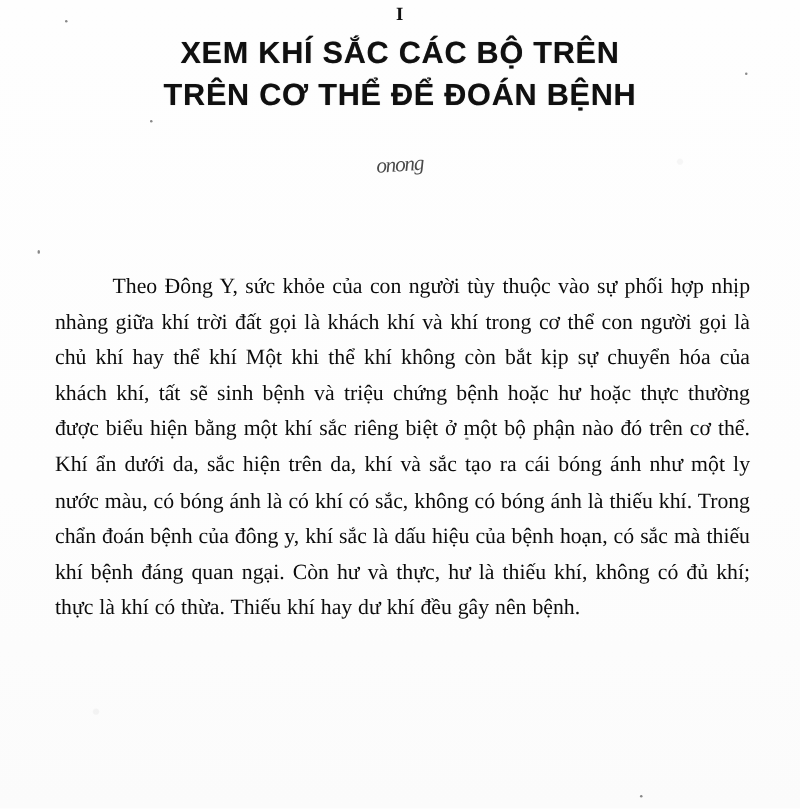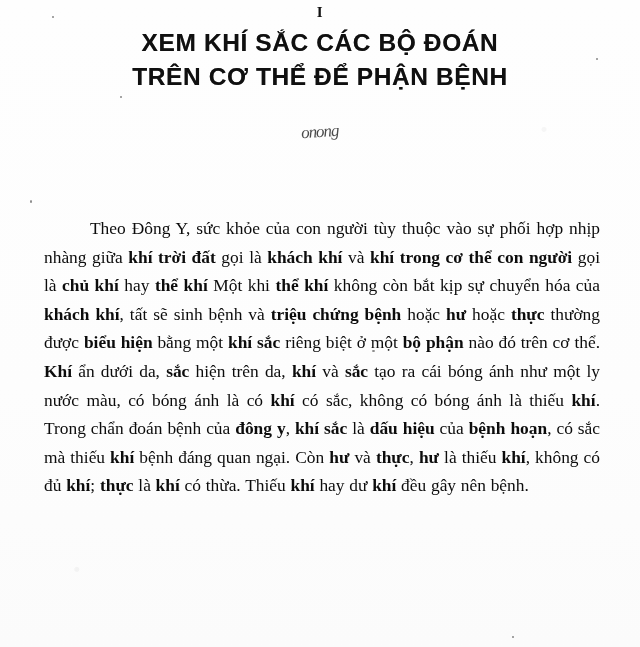--- a/index.html
+++ b/index.html
@@ -92,21 +92,21 @@
     text-align: justify;
     text-justify: inter-word;
     color: #0c0c0c;
     word-spacing: 0.4px;
   }
   .body-text .indent {
     display: inline-block;
     width: 46px;
   }
   .body-text b {
-    font-weight: bold;
+    font-weight: normal;
   }
   
   .speck {
     position: absolute;
     background: rgba(20,20,20,0.5);
     border-radius: 50%;
   }
   .s1 { width: 2px; height: 2px; top: 58px; left: 596px; }
   .s2 { width: 2px; height: 2px; top: 16px; left: 52px; }
   .s3 { width: 3px; height: 2px; top: 350px; left: 372px; }
@@ -115,22 +115,22 @@
   .s6 { width: 2px; height: 2px; top: 96px; left: 120px; }
 </style>
 </head>
 <body>
 
 <div class="page">
 
   <div class="chapter-num">I</div>
 
   <div class="title-block">
-    <div class="title-line">XEM KHÍ SẮC CÁC BỘ ĐOÁN</div>
-    <div class="title-line">TRÊN CƠ THỂ ĐỂ PHẬN BỆNH</div>
+    <div class="title-line">XEM KHÍ SẮC CÁC BỘ TRÊN</div>
+    <div class="title-line">TRÊN CƠ THỂ ĐỂ ĐOÁN BỆNH</div>
   </div>
 
   <div class="ornament-wrap">
     <div class="squiggle">onong</div>
   </div>
 
   <div class="body-text">
     <span class="indent"></span><span id="para-content"><span>Theo Đông Y, sức khỏe của con người tùy thuộc vào sự phối hợp nhịp nhàng giữa </span><b>khí trời đất</b><span> gọi là </span><b>khách khí</b><span> và </span><b>khí trong cơ thể con người</b><span> gọi là </span><b>chủ khí</b><span> hay </span><b>thể khí</b><span> Một khi </span><b>thể khí</b><span> không còn bắt kịp sự chuyển hóa của </span><b>khách khí</b><span>, tất sẽ sinh bệnh và </span><b>triệu chứng bệnh</b><span> hoặc </span><b>hư</b><span> hoặc </span><b>thực</b><span> thường được </span><b>biểu hiện</b><span> bằng một </span><b>khí sắc</b><span> riêng biệt ở một </span><b>bộ phận</b><span> nào đó trên cơ thể. </span><b>Khí</b><span> ẩn dưới da, </span><b>sắc</b><span> hiện trên da, </span><b>khí</b><span> và </span><b>sắc</b><span> tạo ra cái bóng ánh như một ly nước màu, có bóng ánh là có </span><b>khí</b><span> có sắc, không có bóng ánh là thiếu </span><b>khí</b><span>. Trong chẩn đoán bệnh của </span><b>đông y</b><span>, </span><b>khí sắc</b><span> là </span><b>dấu hiệu</b><span> của </span><b>bệnh hoạn</b><span>, có sắc mà thiếu </span><b>khí</b><span> bệnh đáng quan ngại. Còn </span><b>hư</b><span> và </span><b>thực</b><span>, </span><b>hư</b><span> là thiếu </span><b>khí</b><span>, không có đủ </span><b>khí</b><span>; </span><b>thực</b><span> là </span><b>khí</b><span> có thừa. Thiếu </span><b>khí</b><span> hay dư </span><b>khí</b><span> đều gây nên bệnh.</span></span>
   </div>
 

